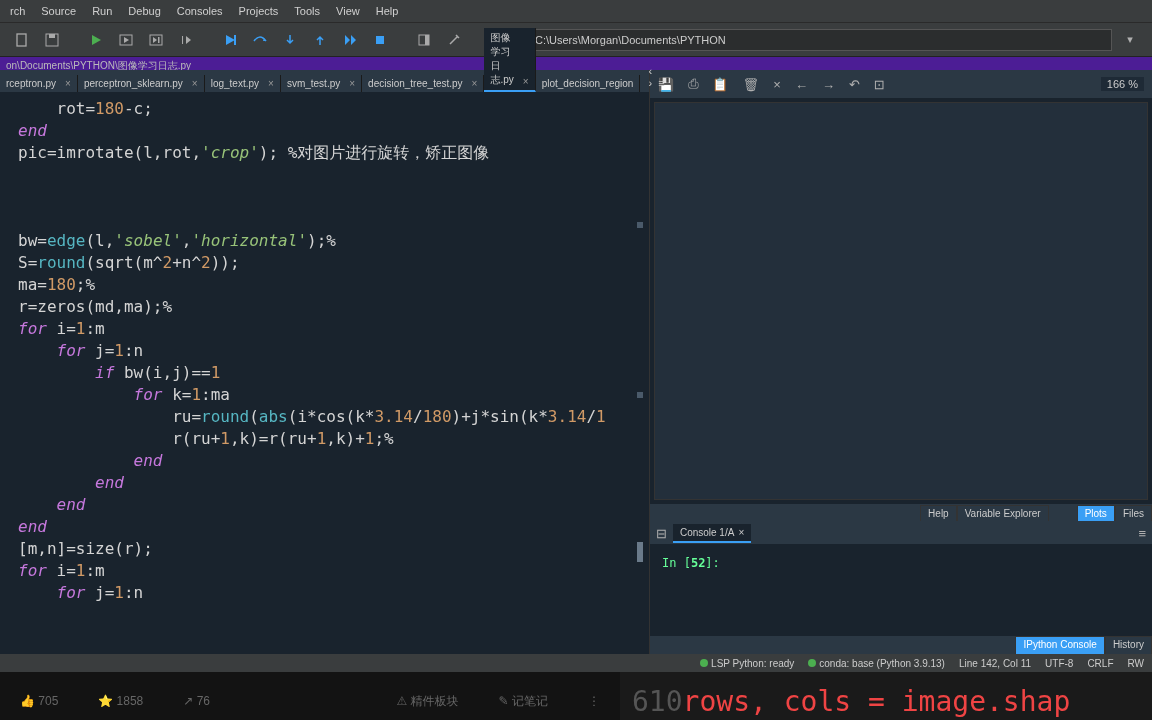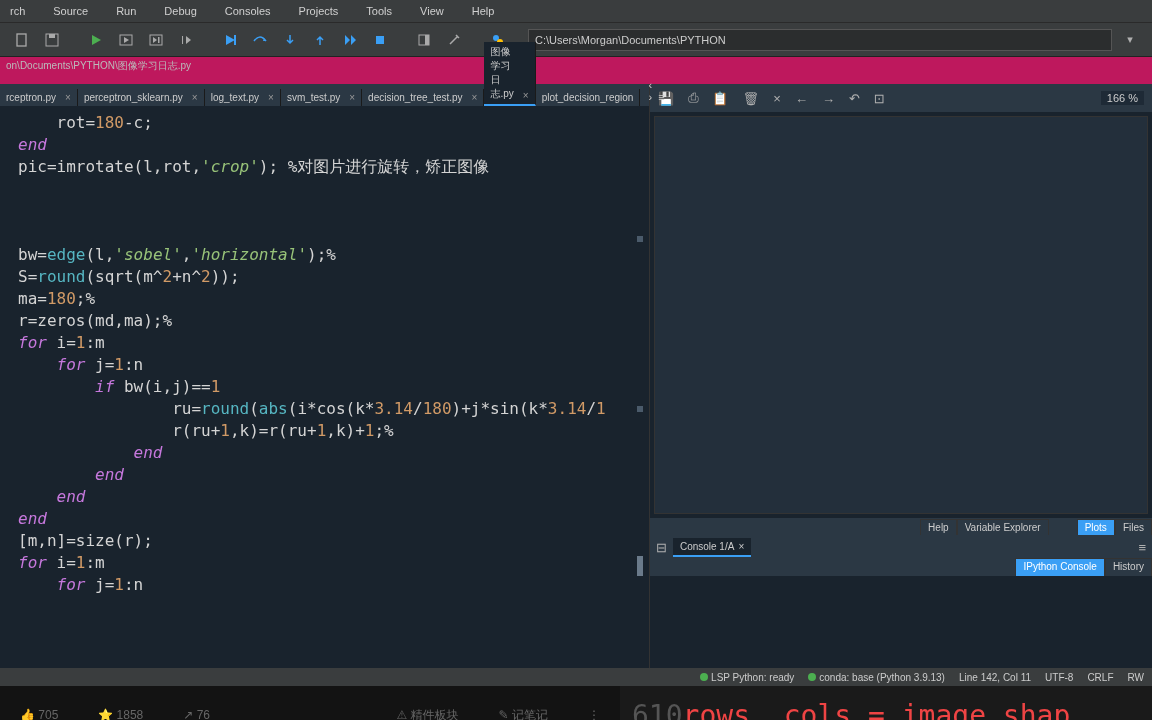--- a/index.html
+++ b/index.html
@@ -1,23 +1,23 @@
 <!DOCTYPE html>
 <html><head>
 <meta charset="utf-8">
 <style>
 * { margin:0; padding:0; box-sizing:border-box; }
 body { font-family: sans-serif; font-size:11px; background:#000; width:1152px; height:720px; overflow:hidden; color:#d0d0d0; }
-.menubar { background:#3a3d3e; height:22px; display:flex; align-items:center; padding:0 4px; gap:16px; }
+.menubar { background:#3a3d3e; height:22px; display:flex; align-items:center; padding:0 4px; gap:4px; }
 .menuitem { padding:2px 6px; color:#d0d0d0; cursor:pointer; }
 .toolbar { background:#3a3d3e; height:34px; display:flex; align-items:center; padding:0 10px; gap:6px; border-top:1px solid #2a2a2a; }
 .tbtn { width:24px; height:24px; display:flex; align-items:center; justify-content:center; color:#b0b0b0; cursor:pointer; }
 .tsep { width:8px; }
 .pathbox { background:#2b2d2e; border:1px solid #555; height:22px; flex:1; padding:2px 6px; color:#ccc; font-size:11px; margin-left:12px; display:flex; align-items:center; }
-.breadcrumb { background:#be185d; height:28px; padding:2px 6px; color:#bbb; font-size:10px; border-top:1px solid #222; }
+.breadcrumb { background:#4c1d95; height:14px; padding:2px 6px; color:#bbb; font-size:10px; border-top:1px solid #222; }
 .main { display:flex; height:584px; }
 .left { width:650px; background:#19232d; display:flex; flex-direction:column; border-right:1px solid #333; }
 .tabs { height:22px; background:#2b3844; display:flex; align-items:flex-end; position:relative; }
 .tab { padding:3px 6px; background:#2b3844; color:#ccc; font-size:10px; display:flex; align-items:flex-end; gap:9px; border-right:1px solid #1a1a1a; }
 .tab.active { background:#19232d; border-bottom:2px solid #3a9ff5; }
 .tab .x { color:#999; font-size:10px; }
 .tabext { margin-left:auto; padding:3px 8px; color:#ccc; }
 .editor { flex:1; background:#19232d; padding:6px 18px; font-family:'Consolas','Monaco',monospace; font-size:16px; line-height:22px; color:#d4d4d4; overflow:hidden; position:relative; }
 .kw { color:#c678dd; font-style:italic; }
 .fn { color:#56b6c2; }
@@ -201,20 +201,21 @@
 <div>&nbsp;</div>
 <div>&nbsp;</div>
 <div>&nbsp;</div>
 <div><span class="op">bw=</span><span class="fn">edge</span><span class="op">(l,</span><span class="str">'sobel'</span><span class="op">,</span><span class="str">'horizontal'</span><span class="op">);%</span></div>
 <div><span class="op">S=</span><span class="fn">round</span><span class="op">(sqrt(m^</span><span class="num">2</span><span class="op">+n^</span><span class="num">2</span><span class="op">));</span></div>
 <div><span class="op">ma=</span><span class="num">180</span><span class="op">;%</span></div>
 <div><span class="op">r=zeros(md,ma);%</span></div>
 <div><span class="kw">for</span><span class="op"> i=</span><span class="num">1</span><span class="op">:m</span></div>
 <div>&nbsp;&nbsp;&nbsp;&nbsp;<span class="kw">for</span><span class="op"> j=</span><span class="num">1</span><span class="op">:n</span></div>
 <div>&nbsp;&nbsp;&nbsp;&nbsp;&nbsp;&nbsp;&nbsp;&nbsp;<span class="kw">if</span><span class="op"> bw(i,j)==</span><span class="num">1</span></div>
+<div>&nbsp;&nbsp;&nbsp;&nbsp;&nbsp;&nbsp;&nbsp;&nbsp;&nbsp;&nbsp;&nbsp;&nbsp;<span class="kw">for</span><span class="op"> k=</span><span class="num">1</span><span class="op">:ma</span></div>
 <div>&nbsp;&nbsp;&nbsp;&nbsp;&nbsp;&nbsp;&nbsp;&nbsp;&nbsp;&nbsp;&nbsp;&nbsp;&nbsp;&nbsp;&nbsp;&nbsp;<span class="op">ru=</span><span class="fn">round</span><span class="op">(</span><span class="fn">abs</span><span class="op">(i*cos(k*</span><span class="num">3.14</span><span class="op">/</span><span class="num">180</span><span class="op">)+j*sin(k*</span><span class="num">3.14</span><span class="op">/</span><span class="num">1</span></div>
 <div>&nbsp;&nbsp;&nbsp;&nbsp;&nbsp;&nbsp;&nbsp;&nbsp;&nbsp;&nbsp;&nbsp;&nbsp;&nbsp;&nbsp;&nbsp;&nbsp;<span class="op">r(ru+</span><span class="num">1</span><span class="op">,k)=r(ru+</span><span class="num">1</span><span class="op">,k)+</span><span class="num">1</span><span class="op">;%</span></div>
 <div>&nbsp;&nbsp;&nbsp;&nbsp;&nbsp;&nbsp;&nbsp;&nbsp;&nbsp;&nbsp;&nbsp;&nbsp;<span class="kw">end</span></div>
 <div>&nbsp;&nbsp;&nbsp;&nbsp;&nbsp;&nbsp;&nbsp;&nbsp;<span class="kw">end</span></div>
 <div>&nbsp;&nbsp;&nbsp;&nbsp;<span class="kw">end</span></div>
 <div><span class="kw">end</span></div>
 <div><span class="op">[m,n]=size(r);</span></div>
 <div><span class="kw">for</span><span class="op"> i=</span><span class="num">1</span><span class="op">:m</span></div>
 <div>&nbsp;&nbsp;&nbsp;&nbsp;<span class="kw">for</span><span class="op"> j=</span><span class="num">1</span><span class="op">:n</span></div>
       <div class="minimap">
@@ -246,20 +247,23 @@
       <div class="rtab">Files</div>
     </div>
     <div class="console-head">
       <span class="cbtn">⊟</span>
       <div class="ctab">
           <span>Console 1/A</span>
           <span>×</span>
         </div>
       <span style="margin-left:auto" class="cbtn">≡</span>
     </div>
+    <div class="console">
+      <span class="prompth">In [</span><span class="prompt">52</span><span class="prompth">]:</span>
+    </div>
     <div class="cbtabs">
       <div class="rtab active">IPython Console</div>
       <div class="rtab">History</div>
     </div>
   </div>
 </div>
 
 <div class="statusbar">
   <span>
       <span class="dot"></span>

